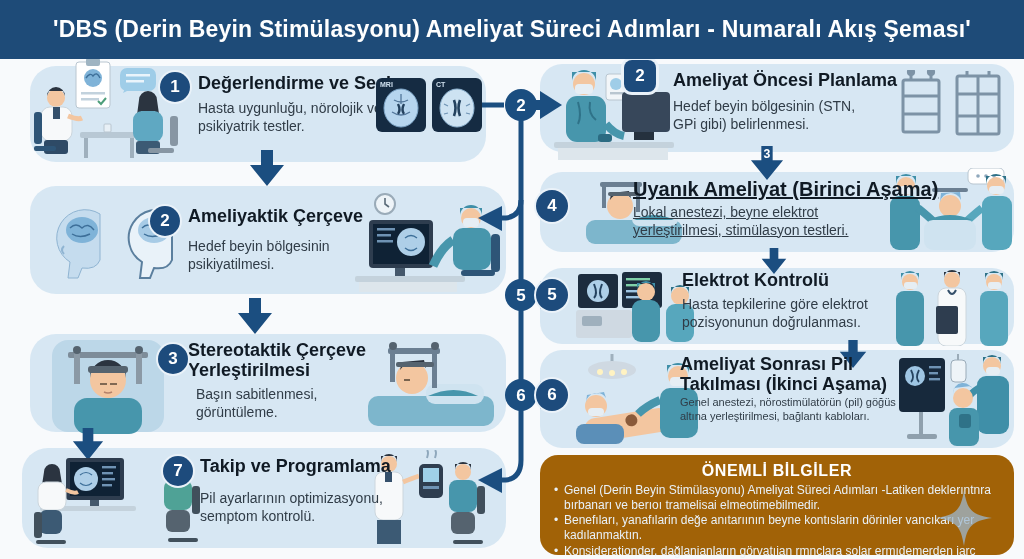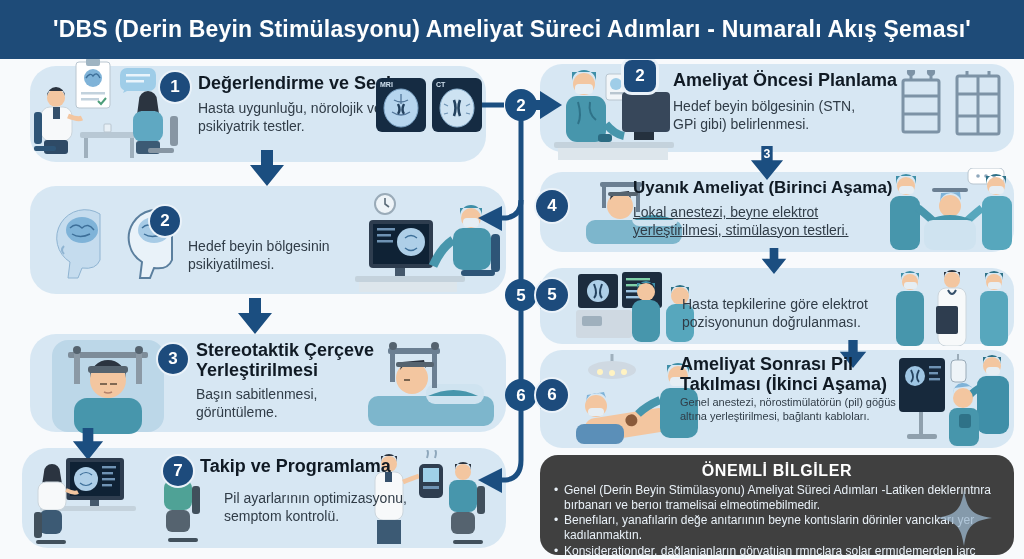--- a/index.html
+++ b/index.html
@@ -13,21 +13,21 @@
          font-weight:bold;font-size:17px;display:flex;align-items:center;justify-content:center;
          box-shadow:0 0 0 2px #eaf2f9;z-index:4;}
   .badge-sq{border-radius:8px;box-shadow:0 0 0 3px #eaf2f9;}
   .stitle{position:absolute;font-weight:bold;color:#101a24;font-size:18px;line-height:1.12;z-index:3;}
   .nowrap{white-space:nowrap;}
   .sdesc{position:absolute;color:#303c47;font-size:14px;line-height:1.25;z-index:3;}
   .illus{position:absolute;z-index:2;}
   .darrow{position:absolute;z-index:2;}
   .scan{position:absolute;width:50px;height:54px;background:#152b42;border-radius:6px;z-index:3;}
   .scan-label{position:absolute;top:3px;left:4px;font-size:7px;color:#cfe0ee;font-weight:bold;}
-  .infobox{position:absolute;left:540px;top:455px;width:474px;height:100px;background:#404040;
+  .infobox{position:absolute;left:540px;top:455px;width:474px;height:100px;background:#a16207;
            border-radius:18px;color:#fff;z-index:2;}
   .info-title{text-align:center;font-weight:bold;font-size:16px;padding-top:7px;letter-spacing:.6px;}
   .info-list{margin:3px 8px 0 14px;padding:0;list-style:none;}
   .info-list li{font-size:12px;line-height:1.22;color:#e9f1f8;margin-bottom:1px;
                 padding-left:10px;position:relative;}
   .info-list li::before{content:"\2022";position:absolute;left:0;}
   .sparkle{position:absolute;left:936px;top:490px;z-index:3;opacity:.75;}
   svg{display:block;}
 </style>
 </head>
@@ -100,20 +100,21 @@
     <ellipse cx="42" cy="30" rx="16" ry="13" fill="#7fb3d8"></ellipse>
     <path d="M30 28 q6 -6 12 0 q6 -6 12 2 M32 34 q8 5 18 0" stroke="#3d6f99" fill="none" stroke-width="1.4"></path>
     <path d="M24 46 q-4 4 0 8" stroke="#8fb4d2" fill="none" stroke-width="2"></path>
     <path d="M132 14 a26 26 0 1 0 -30 48 l-2 16 10 0 4 -10 q14 2 18 -8 z" fill="#e9f2f9" stroke="#5b7f9e" stroke-width="2"></path>
     <ellipse cx="114" cy="30" rx="16" ry="13" fill="#a7cbe6"></ellipse>
     <path d="M102 28 q6 -6 12 0 q6 -6 12 2 M104 34 q8 5 18 0" stroke="#3d6f99" fill="none" stroke-width="1.4"></path>
   </svg>
   <div class="badge" style="left:150px;top:206px;">
     <span>2</span>
   </div>
+  <div class="stitle nowrap" style="left:188px;top:206px;">Ameliyaktik Çerçeve</div>
   <div class="sdesc" style="left:188px;top:238px;width:185px;">Hedef beyin bölgesinin psikiyatilmesi.</div>
   <svg class="illus" style="left:355px;top:190px;" width="150" height="102" viewBox="0 0 150 102">
     <circle cx="30" cy="14" r="10" fill="#eef4f8" stroke="#9aabb8" stroke-width="2"></circle>
     <path d="M30 8 v6 l4 3" stroke="#5a6b78" fill="none" stroke-width="1.6"></path>
     <rect x="14" y="30" width="64" height="48" rx="4" fill="#2e3d4f"></rect>
     <rect x="18" y="34" width="56" height="40" fill="#0f2235"></rect>
     <circle cx="56" cy="52" r="14" fill="#aecfe8"></circle>
     <path d="M50 48 q6 -5 12 0 M50 58 q6 5 12 0" stroke="#3d6f99" fill="none" stroke-width="1.3"></path>
     <rect x="22" y="38" width="18" height="2.5" fill="#6f93b4"></rect>
     <rect x="22" y="44" width="14" height="2.5" fill="#6f93b4"></rect>
@@ -144,21 +145,21 @@
     <rect x="20" y="14" width="80" height="6" rx="2" fill="#7d8c99"></rect>
     <rect x="26" y="14" width="6" height="32" fill="#8b99a5"></rect>
     <rect x="88" y="14" width="6" height="32" fill="#8b99a5"></rect>
     <rect x="40" y="28" width="40" height="7" rx="3" fill="#55636f"></rect>
     <circle cx="29" cy="12" r="4" fill="#55636f"></circle>
     <circle cx="91" cy="12" r="4" fill="#55636f"></circle>
   </svg>
   <div class="badge" style="left:158px;top:344px;">
     <span>3</span>
   </div>
-  <div class="stitle" style="left:196px;top:340px;width:210px;">Stereotaktik Çerçeve Yerleştirilmesi</div>
+  <div class="stitle" style="left:188px;top:340px;width:210px;">Stereotaktik Çerçeve Yerleştirilmesi</div>
   <div class="sdesc" style="left:196px;top:386px;width:170px;">Başın sabitlenmesi, görüntüleme.</div>
   <svg class="illus" style="left:360px;top:338px;" width="140" height="94" viewBox="0 0 140 94">
     <rect x="8" y="58" width="126" height="30" rx="10" fill="#7db6cc"></rect>
     <rect x="66" y="46" width="58" height="20" rx="9" fill="#cfe3f0"></rect>
     <circle cx="52" cy="40" r="16" fill="#f3c6a0"></circle>
     <path d="M40 32 a16 16 0 0 1 26 -2 l-2 -8 -22 2 z" fill="#2b3440"></path>
     <path d="M44 42 h6" stroke="#5b4a3a" stroke-width="1.6"></path>
     <rect x="28" y="10" width="52" height="6" rx="2" fill="#6b7f92"></rect>
     <rect x="30" y="10" width="5" height="34" fill="#6b7f92"></rect>
     <rect x="72" y="10" width="5" height="40" fill="#6b7f92"></rect>
@@ -194,21 +195,21 @@
     <path d="M142 18 a8 8 0 0 1 16 0 l0 -6 -16 0 z" fill="#2b3440"></path>
     <rect x="136" y="28" width="28" height="30" rx="8" fill="#4fa296"></rect>
     <rect x="138" y="58" width="24" height="22" rx="6" fill="#55636f"></rect>
     <rect x="164" y="34" width="8" height="28" rx="3" fill="#41505c"></rect>
     <rect x="140" y="86" width="30" height="4" rx="2" fill="#41505c"></rect>
   </svg>
   <div class="badge" style="left:163px;top:456px;">
     <span>7</span>
   </div>
   <div class="stitle nowrap" style="left:200px;top:456px;">Takip ve Programlama</div>
-  <div class="sdesc" style="left:200px;top:490px;width:210px;padding-left:24px;">Pil ayarlarının optimizasyonu, semptom kontrolü.</div>
+  <div class="sdesc" style="left:200px;top:490px;width:210px;">Pil ayarlarının optimizasyonu, semptom kontrolü.</div>
   <svg class="illus" style="left:365px;top:450px;" width="122" height="98" viewBox="0 0 122 98">
     <circle cx="24" cy="14" r="8" fill="#f3c6a0"></circle>
     <path d="M16 12 a8 8 0 0 1 16 0 l0 -6 -16 0 z" fill="#2b3440"></path>
     <rect x="10" y="22" width="28" height="48" rx="8" fill="#f7f9fa" stroke="#ccd6dd"></rect>
     <rect x="20" y="22" width="7" height="10" fill="#35506b"></rect>
     <path d="M38 32 q10 -4 16 -6" stroke="#f3c6a0" stroke-width="5" fill="none"></path>
     <rect x="12" y="70" width="24" height="24" fill="#3c5a74"></rect>
     <rect x="54" y="14" width="24" height="34" rx="5" fill="#2e3d4f"></rect>
     <rect x="58" y="18" width="16" height="14" fill="#9fd0e8"></rect>
     <rect x="58" y="36" width="16" height="3" fill="#6f93b4"></rect>
@@ -294,21 +295,21 @@
     <rect x="6" y="44" width="96" height="24" rx="9" fill="#7db6cc"></rect>
     <rect x="52" y="34" width="46" height="16" rx="7" fill="#cfe3f0"></rect>
     <circle cx="40" cy="30" r="13" fill="#f3c6a0"></circle>
     <path d="M30 24 a13 13 0 0 1 21 -2 l-2 -7 -18 2 z" fill="#2b3440"></path>
     <rect x="20" y="6" width="42" height="5" rx="2" fill="#6b7f92"></rect>
     <rect x="22" y="6" width="4" height="26" fill="#6b7f92"></rect>
     <rect x="56" y="6" width="4" height="30" fill="#6b7f92"></rect>
     <rect x="28" y="16" width="30" height="4" rx="2" fill="#55636f"></rect>
     <path d="M54 44 q20 -10 40 0" fill="#4796ac"></path>
   </svg>
-  <div class="stitle nowrap" style="left:633px;top:178px;font-size:17px;">Uyanık Ameliyat (Birinci Aşama)</div>
+  <div class="stitle nowrap" style="left:633px;top:178px;font-size:20px;text-decoration:underline;">Uyanık Ameliyat (Birinci Aşama)</div>
   <div class="sdesc" style="left:633px;top:204px;width:245px;text-decoration:underline;">Lokal anestezi, beyne elektrot yerleştirilmesi, stimülasyon testleri.</div>
   <svg class="illus" style="left:888px;top:168px;" width="126" height="84" viewBox="0 0 126 84">
     <rect x="80" y="0" width="36" height="16" rx="5" fill="#ffffff" stroke="#b9c6d0"></rect>
     <circle cx="90" cy="8" r="1.8" fill="#8fa8bc"></circle>
       <circle cx="98" cy="8" r="1.8" fill="#8fa8bc"></circle>
       <circle cx="106" cy="8" r="1.8" fill="#8fa8bc"></circle>
     <circle cx="18" cy="18" r="9" fill="#f3c6a0"></circle>
     <path d="M8 16 a10 10 0 0 1 20 0 l0 -8 -20 0 z" fill="#3f8fa8"></path>
     <rect x="11" y="18" width="15" height="8" rx="4" fill="#e6eef4"></rect>
     <rect x="2" y="28" width="30" height="54" rx="9" fill="#4796ac"></rect>
@@ -343,20 +344,21 @@
     <rect x="52" y="26" width="16" height="2.4" fill="#9fc6e4"></rect>
     <rect x="2" y="40" width="56" height="28" rx="3" fill="#cfd9e2"></rect>
     <rect x="8" y="46" width="20" height="10" rx="2" fill="#9fb0bd"></rect>
     <circle cx="72" cy="22" r="9" fill="#f3c6a0"></circle>
     <path d="M63 20 a9 9 0 0 1 18 0 l0 -7 -18 0 z" fill="#3f8fa8"></path>
     <rect x="58" y="30" width="28" height="42" rx="9" fill="#4796ac"></rect>
     <circle cx="106" cy="26" r="9" fill="#f3c6a0"></circle>
     <path d="M97 24 a9 9 0 0 1 18 0 l0 -7 -18 0 z" fill="#2f7288"></path>
     <rect x="92" y="34" width="28" height="38" rx="9" fill="#57a7bd"></rect>
   </svg>
+  <div class="stitle nowrap" style="left:682px;top:270px;">Elektrot Kontrolü</div>
   <div class="sdesc" style="left:682px;top:296px;width:225px;">Hasta tepkilerine göre elektrot pozisyonunun doğrulanması.</div>
   <svg class="illus" style="left:890px;top:268px;" width="124" height="78" viewBox="0 0 124 78">
     <circle cx="20" cy="14" r="8" fill="#f3c6a0"></circle>
     <path d="M11 12 a9 9 0 0 1 18 0 l0 -7 -18 0 z" fill="#3f8fa8"></path>
     <rect x="14" y="14" width="13" height="7" rx="3" fill="#e6eef4"></rect>
     <rect x="6" y="23" width="28" height="55" rx="8" fill="#4796ac"></rect>
     <circle cx="62" cy="12" r="8" fill="#f3c6a0"></circle>
     <path d="M54 10 a8 8 0 0 1 16 0 l0 -6 -16 0 z" fill="#2b3440"></path>
     <rect x="48" y="20" width="28" height="58" rx="8" fill="#f7f9fa" stroke="#ccd6dd"></rect>
     <path d="M58 22 q4 8 8 0" stroke="#35506b" fill="none" stroke-width="2"></path>

